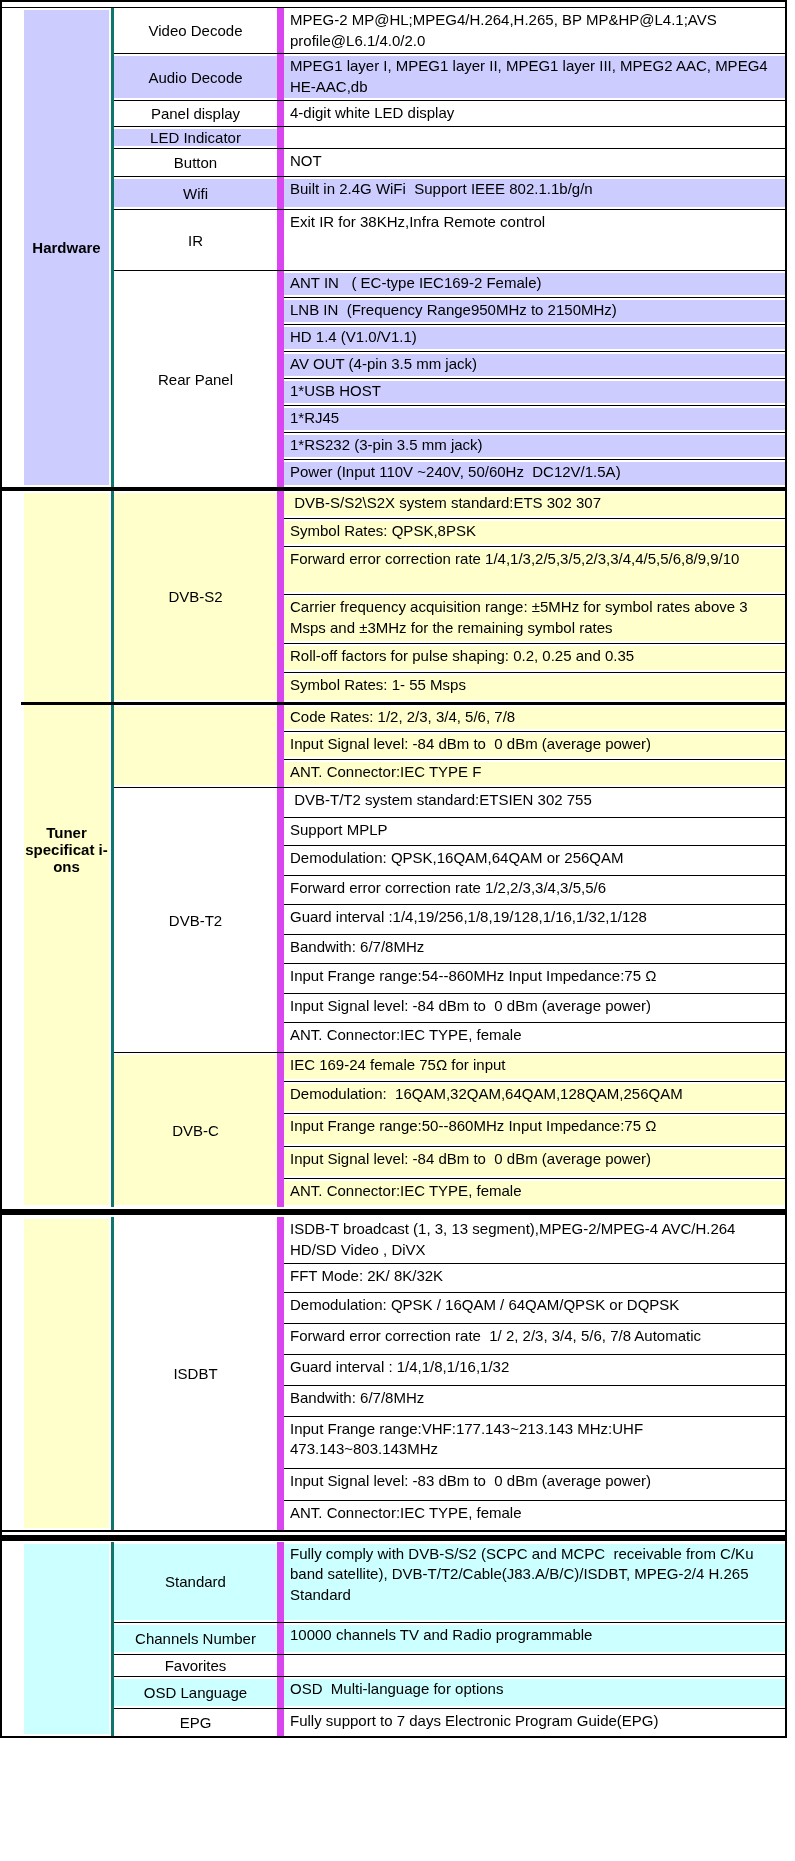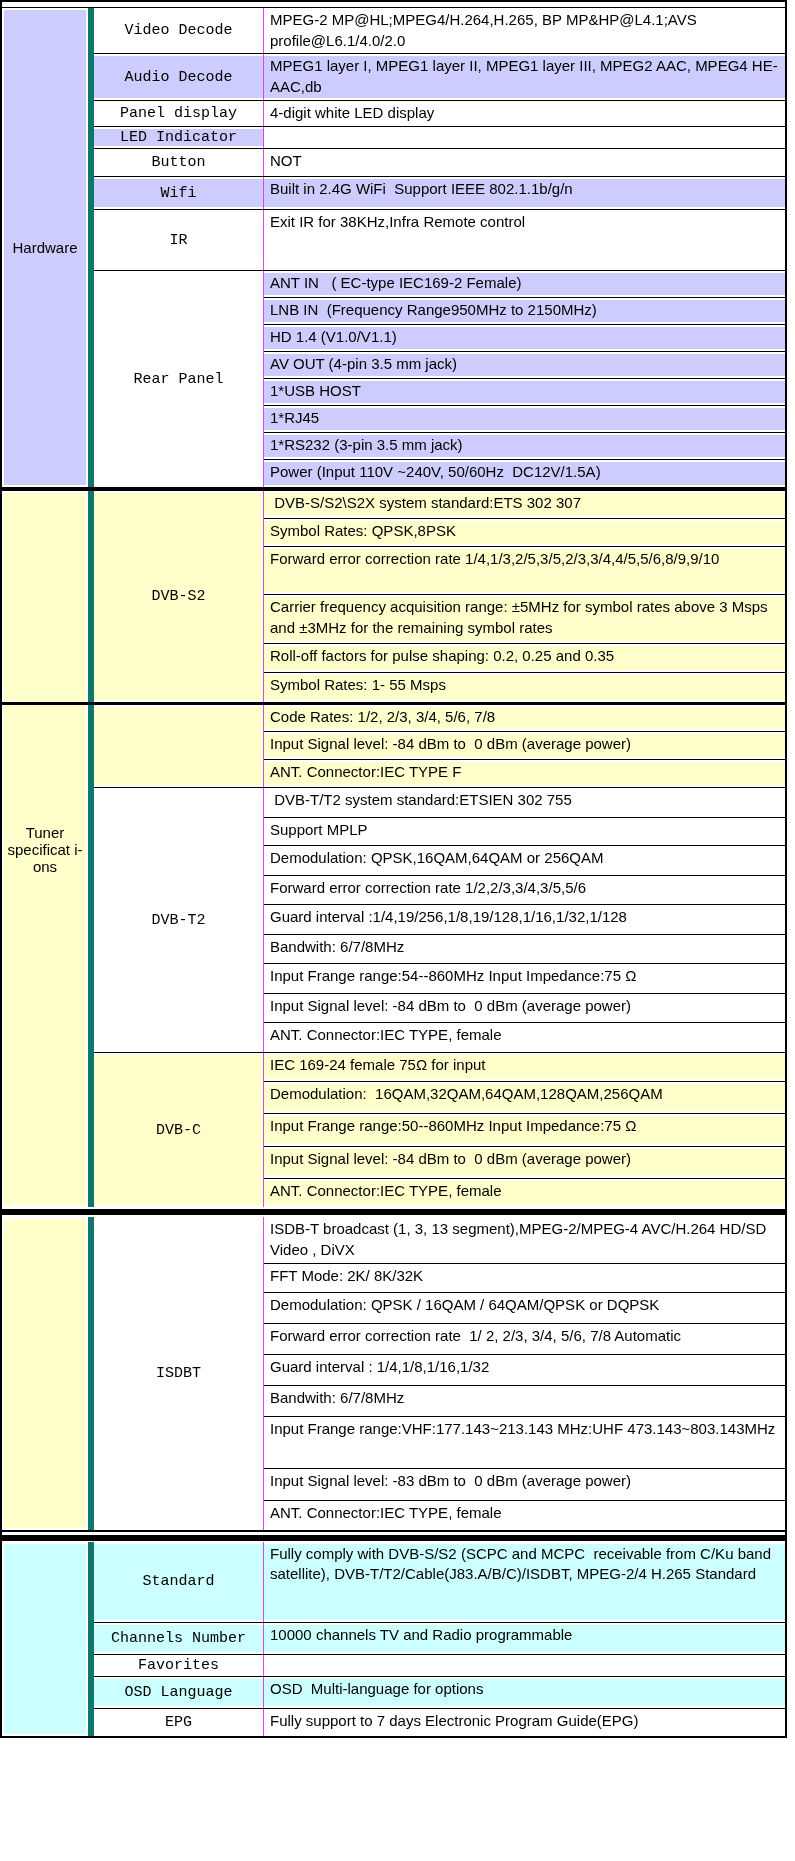--- a/index.html
+++ b/index.html
@@ -14,35 +14,35 @@
     border-right:2px solid #000;
     border-top:2px solid #000;
     border-bottom:2px solid #000;
     box-sizing:border-box;
     background:#fff;
   }
   .topstrip{height:5px;background:#fff;border-bottom:1px solid #000;}
   .sec{display:flex;position:relative;background:#fff;}
   .side{
     width:92px;min-width:92px;
-    border-right:6px solid #0f766e;
+    border-right:3px solid #0f766e;
     display:flex;align-items:center;justify-content:center;
-    text-align:center;font-weight:normal;
-    padding:2px;background-clip:content-box;box-sizing:border-box;
+    text-align:center;font-weight:bold;
+    padding:2px;background-clip:content-box;box-sizing:border-box;margin-left:20px;
   }
   .rightpart{flex:1;display:flex;flex-direction:column;min-width:0;}
   .block{display:flex;border-bottom:1px solid #000;}
   .block:last-child{border-bottom:none;}
   .block.no-bb{border-bottom:none;}
   .lcell{
     width:170px;min-width:170px;
-    border-right:1px solid #d946ef;
+    border-right:7px solid #d946ef;
     display:flex;align-items:center;justify-content:center;
     text-align:center;
-    padding:2px 0;background-clip:content-box;box-sizing:border-box;font-family:Liberation Mono, monospace;
+    padding:2px 0;background-clip:content-box;box-sizing:border-box;
   }
   .rows{flex:1;display:flex;flex-direction:column;min-width:0;}
   .vrow{
     border-bottom:1px solid #000;
     display:flex;align-items:flex-start;
     padding:2px 0;background-clip:content-box;box-sizing:border-box;
     background-color:#fff;
   }
   .rows > .vrow:last-child{border-bottom:none;}
   .vtext{padding:0 6px;white-space:pre-wrap;line-height:1.38;}

